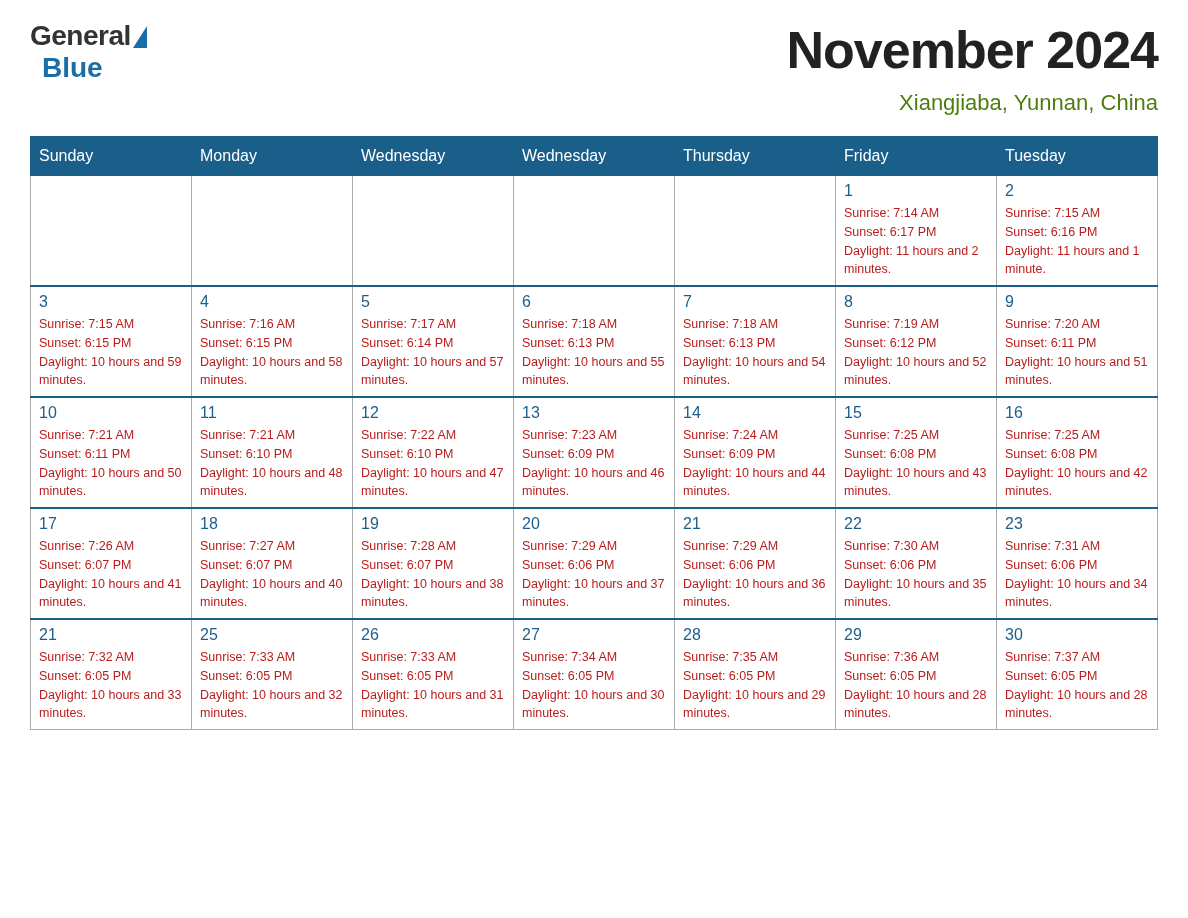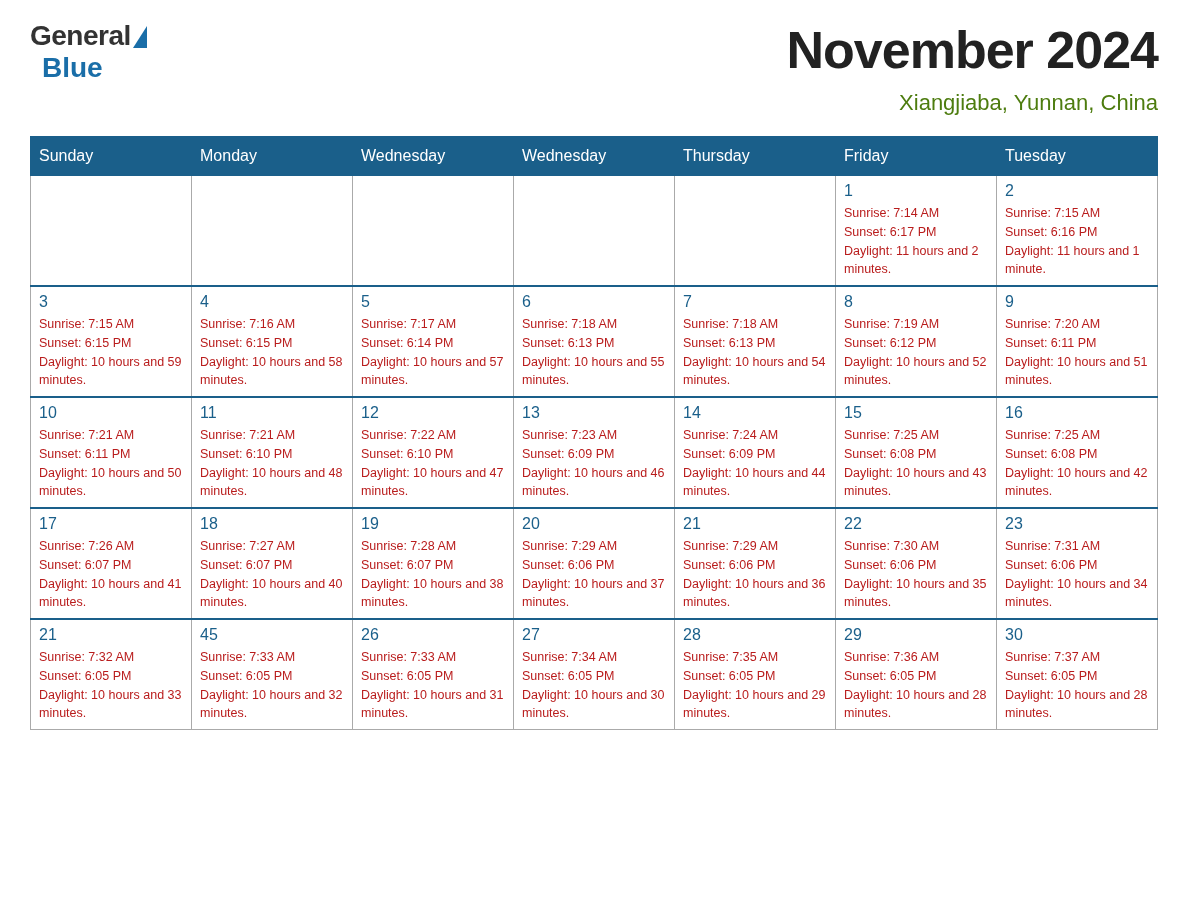--- a/index.html
+++ b/index.html
@@ -242,21 +242,21 @@
           <span class="day-number">23</span>
           <div class="day-info">Sunrise: 7:31 AM<br>Sunset: 6:06 PM<br>Daylight: 10 hours and 34 minutes.</div>
         </td>
       </tr>
       <tr>
         <td>
           <span class="day-number">21</span>
           <div class="day-info">Sunrise: 7:32 AM<br>Sunset: 6:05 PM<br>Daylight: 10 hours and 33 minutes.</div>
         </td>
         <td>
-          <span class="day-number">45</span>
+          <span class="day-number">25</span>
           <div class="day-info">Sunrise: 7:33 AM<br>Sunset: 6:05 PM<br>Daylight: 10 hours and 32 minutes.</div>
         </td>
         <td>
           <span class="day-number">26</span>
           <div class="day-info">Sunrise: 7:33 AM<br>Sunset: 6:05 PM<br>Daylight: 10 hours and 31 minutes.</div>
         </td>
         <td>
           <span class="day-number">27</span>
           <div class="day-info">Sunrise: 7:34 AM<br>Sunset: 6:05 PM<br>Daylight: 10 hours and 30 minutes.</div>
         </td>

